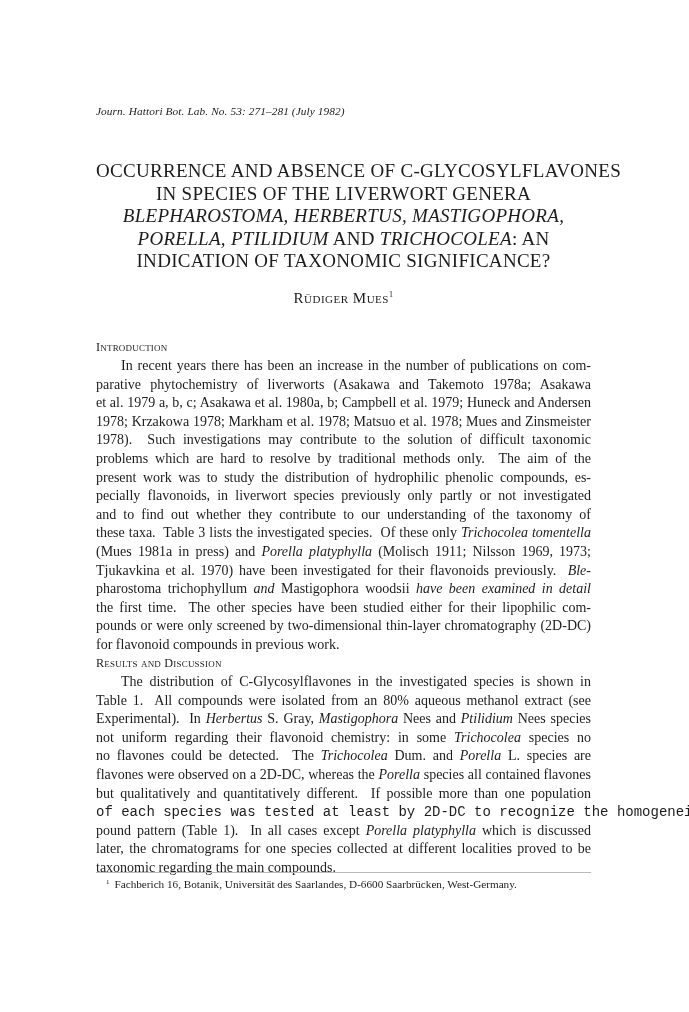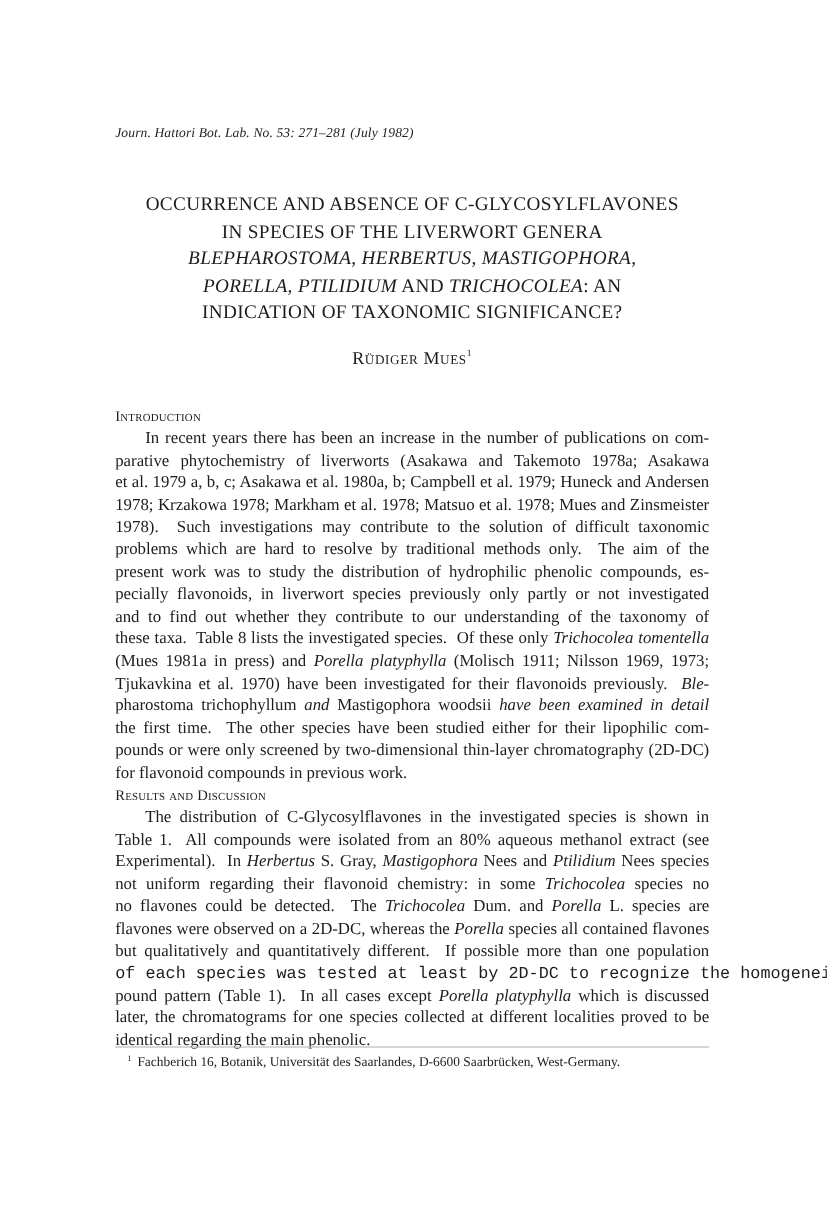--- a/index.html
+++ b/index.html
@@ -1,21 +1,21 @@
 <!DOCTYPE html>
 <html><head>
 <meta charset="utf-8">
 <style>
   html, body { margin: 0; padding: 0; background: #ffffff; }
   body { width: 689px; height: 1012px; position: relative; overflow: hidden;
          font-family: "Liberation Serif", "DejaVu Serif", serif; color: #1a1a1a; }
   .page { position: absolute; left: 0; top: 0; width: 689px; height: 828px; }
   .journal { position: absolute; left: 96px; top: 105px; font-size: 11.3px; font-style: italic; color: #222; letter-spacing: 0.1px; }
   .title { position: absolute; left: 96px; top: 160px; width: 495px; text-align: center;
-           font-size: 16px; line-height: 22.5px; color: #1c1c1c; letter-spacing: 0.3px; }
+           font-size: 19px; line-height: 22.5px; color: #1c1c1c; letter-spacing: 0.3px; }
   .title .ln { display: block; white-space: nowrap; }
   .title i { font-style: italic; }
   .author { position: absolute; left: 96px; top: 290px; width: 495px; text-align: center;
             font-size: 15px; font-variant: small-caps; letter-spacing: 0.5px; color: #1c1c1c; }
   .author sup { font-size: 8px; vertical-align: 6px; }
   .heading { position: absolute; left: 96px; font-variant: small-caps; font-size: 12.2px; color: #1c1c1c; letter-spacing: 0.2px; }
   .para { position: absolute; left: 96px; width: 495px; font-size: 14px; line-height: 18.6px; color: #1c1c1c; }
   .para .l { display: block; text-align: justify; text-align-last: justify; white-space: nowrap; height: 18.6px; }
   .para .l.last { text-align-last: left; }
   .para .l.ind { text-indent: 25px; }
@@ -45,40 +45,40 @@
   <div class="para" id="intro-para" style="top:357px">
       <span class="l ind"><span style="white-space: pre;">In recent years there has been an increase in the number of publications on com-</span></span>
       <span class="l"><span style="white-space: pre;">parative phytochemistry of liverworts (Asakawa and Takemoto 1978a; Asakawa</span></span>
       <span class="l"><span style="white-space: pre;">et al. 1979 a, b, c; Asakawa et al. 1980a, b; Campbell et al. 1979; Huneck and Andersen</span></span>
       <span class="l"><span style="white-space: pre;">1978; Krzakowa 1978; Markham et al. 1978; Matsuo et al. 1978; Mues and Zinsmeister</span></span>
       <span class="l"><span style="white-space: pre;">1978).  Such investigations may contribute to the solution of difficult taxonomic</span></span>
       <span class="l"><span style="white-space: pre;">problems which are hard to resolve by traditional methods only.  The aim of the</span></span>
       <span class="l"><span style="white-space: pre;">present work was to study the distribution of hydrophilic phenolic compounds, es-</span></span>
       <span class="l"><span style="white-space: pre;">pecially flavonoids, in liverwort species previously only partly or not investigated</span></span>
       <span class="l"><span style="white-space: pre;">and to find out whether they contribute to our understanding of the taxonomy of</span></span>
-      <span class="l"><span style="white-space: pre;">these taxa.  Table 8 lists the investigated species.  Of these only </span><i style="white-space: pre;">Trichocolea tomentella</i></span>
+      <span class="l"><span style="white-space: pre;">these taxa.  Table 3 lists the investigated species.  Of these only </span><i style="white-space: pre;">Trichocolea tomentella</i></span>
       <span class="l"><span style="white-space: pre;">(Mues 1981a in press) and </span><i style="white-space: pre;">Porella platyphylla</i><span style="white-space: pre;"> (Molisch 1911; Nilsson 1969, 1973;</span></span>
       <span class="l"><span style="white-space: pre;">Tjukavkina et al. 1970) have been investigated for their flavonoids previously.  </span><i style="white-space: pre;">Ble-</i></span>
       <span class="l"><span style="white-space: pre;">pharostoma trichophyllum</span><i style="white-space: pre;"> and </i><span style="white-space: pre;">Mastigophora woodsii</span><i style="white-space: pre;"> have been examined in detail</i></span>
       <span class="l"><span style="white-space: pre;">the first time.  The other species have been studied either for their lipophilic com-</span></span>
       <span class="l"><span style="white-space: pre;">pounds or were only screened by two-dimensional thin-layer chromatography (2D-DC)</span></span>
       <span class="l last"><span style="white-space: pre;">for flavonoid compounds in previous work.</span></span>
     </div>
 
   <div class="heading" style="top:656px">Results and Discussion</div>
   <div class="para" id="results-para" style="top:673px">
       <span class="l ind"><span style="white-space: pre;">The distribution of C-Glycosylflavones in the investigated species is shown in</span></span>
       <span class="l"><span style="white-space: pre;">Table 1.  All compounds were isolated from an 80% aqueous methanol extract (see</span></span>
       <span class="l"><span style="white-space: pre;">Experimental).  In </span><i style="white-space: pre;">Herbertus</i><span style="white-space: pre;"> S. Gray, </span><i style="white-space: pre;">Mastigophora</i><span style="white-space: pre;"> Nees and </span><i style="white-space: pre;">Ptilidium</i><span style="white-space: pre;"> Nees species</span></span>
       <span class="l"><span style="white-space: pre;">not uniform regarding their flavonoid chemistry: in some </span><i style="white-space: pre;">Trichocolea</i><span style="white-space: pre;"> species no</span></span>
       <span class="l"><span style="white-space: pre;">no flavones could be detected.  The </span><i style="white-space: pre;">Trichocolea</i><span style="white-space: pre;"> Dum. and </span><i style="white-space: pre;">Porella</i><span style="white-space: pre;"> L. species are</span></span>
       <span class="l"><span style="white-space: pre;">flavones were observed on a 2D-DC, whereas the </span><i style="white-space: pre;">Porella</i><span style="white-space: pre;"> species all contained flavones</span></span>
       <span class="l"><span style="white-space: pre;">but qualitatively and quantitatively different.  If possible more than one population</span></span>
       <span class="l"><span style="white-space: pre; font-family: Liberation Mono, monospace;">of each species was tested at least by 2D-DC to recognize the homogeneity of its com-</span></span>
       <span class="l"><span style="white-space: pre;">pound pattern (Table 1).  In all cases except </span><i style="white-space: pre;">Porella platyphylla</i><span style="white-space: pre;"> which is discussed</span></span>
       <span class="l"><span style="white-space: pre;">later, the chromatograms for one species collected at different localities proved to be</span></span>
-      <span class="l last"><span style="white-space: pre;">identical regarding the main phenolic.</span></span>
+      <span class="l last"><span style="white-space: pre;">taxonomic regarding the main compounds.</span></span>
     </div>
 
   <div class="rule"></div>
   <div class="footnote"><sup>1</sup><span>Fachberich 16, Botanik, Universität des Saarlandes, D-6600 Saarbrücken, West-Germany.</span></div>
 
 </div>
 
 </body></html>

